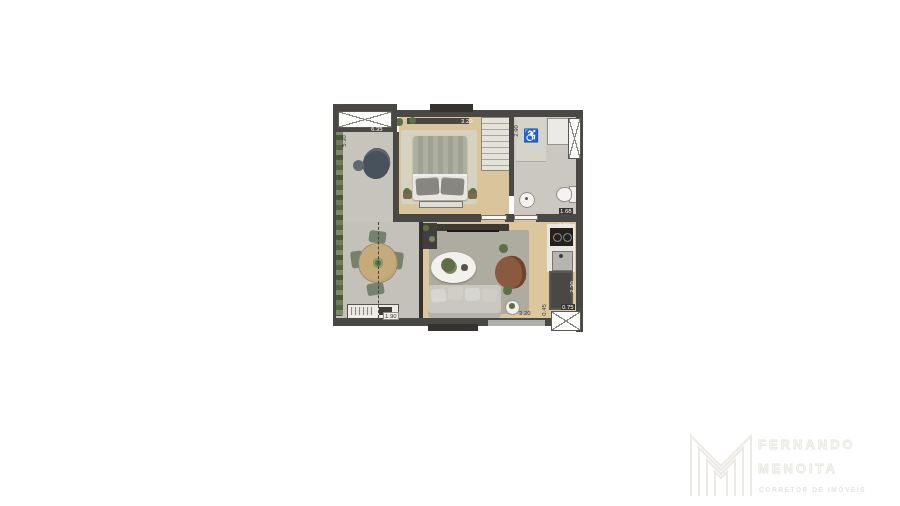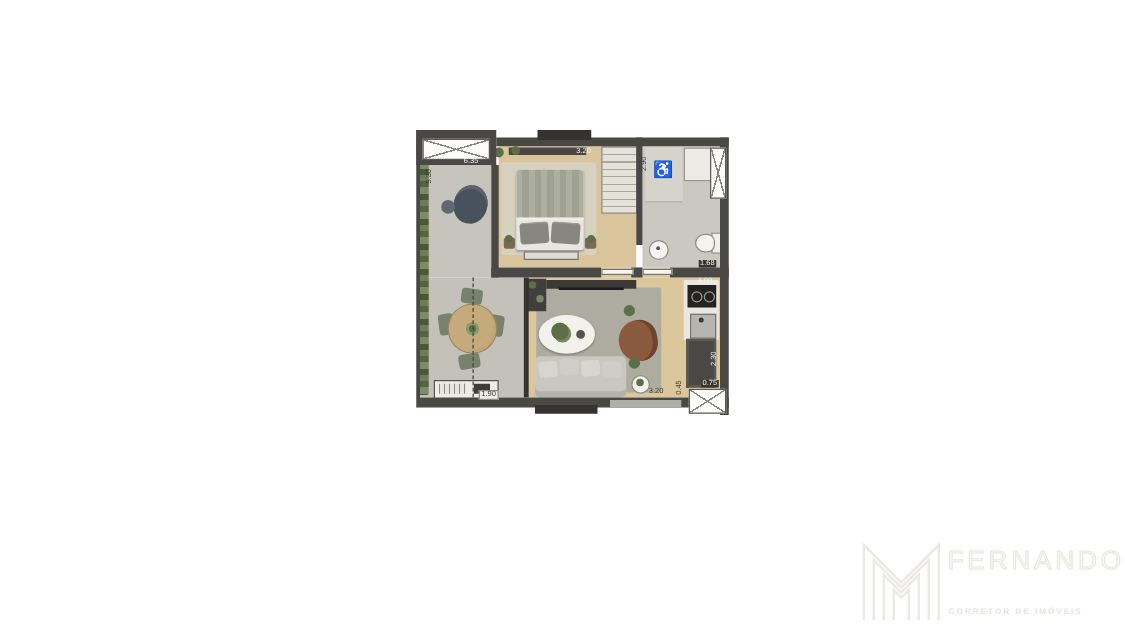--- a/index.html
+++ b/index.html
@@ -20,21 +20,21 @@
   .dim.vert{transform:rotate(-90deg);transform-origin:center center;}
   .dim.chip-light{background:#efede7;border:0.5px solid #8f8d88;padding:0 1px;color:#3c3a37;}
   .dim.chip-dark{background:#383633;padding:0 1px;color:#f3f2ef;}
   .plants{position:absolute;width:9px;border-radius:2px;background:
      repeating-linear-gradient(180deg,#6d7d58 0 5px,#546540 5px 10px,#7b8b63 10px 15px,#475a35 15px 20px);}
   .dashedline{position:absolute;border-left:1px dashed #45433f;width:0;z-index:20;}
   .furn{position:absolute;}
   
   .logo{position:absolute;left:670px;top:424px;width:220px;height:80px;}
   .logo-text{position:absolute;color:#fbfaf8;-webkit-text-stroke:0.9px #e9e7e2;
-    font-weight:normal;font-size:21px;letter-spacing:3px;line-height:1;}
+    font-weight:bold;font-size:13px;letter-spacing:3px;line-height:1;}
   .logo-sub{position:absolute;color:#e6e4df;font-size:6.5px;letter-spacing:1.6px;font-weight:bold;}
 </style>
 </head>
 <body>
 
 <div class="screen">
 
   <div class="plan">
 
     <div class="floor" style="left:3px;top:28px;width:57px;height:90px;background:#c6c4bd;"></div>
@@ -154,16 +154,17 @@
   <div class="logo">
     <svg width="66" height="72" viewBox="0 0 66 72" style="position:absolute;left:18px;top:4px;">
       <g fill="none" stroke="#eceae6" stroke-width="2">
         <polyline points="3,68 3,8 33,38 63,8 63,68"></polyline>
         <polyline points="11,68 11,20 33,42 55,20 55,68"></polyline>
         <polyline points="19,68 19,32 33,46 47,32 47,68"></polyline>
         <polyline points="27,68 27,44 33,50 39,44 39,68"></polyline>
       </g>
     </svg>
     <div class="logo-text" style="left:88px;top:14px;">FERNANDO</div>
+    <div class="logo-text" style="left:88px;top:38px;">MENOITA</div>
     <div class="logo-sub" style="left:89px;top:62px;">CORRETOR DE IMÓVEIS</div>
   </div>
 
 </div>
 
 </body></html>

